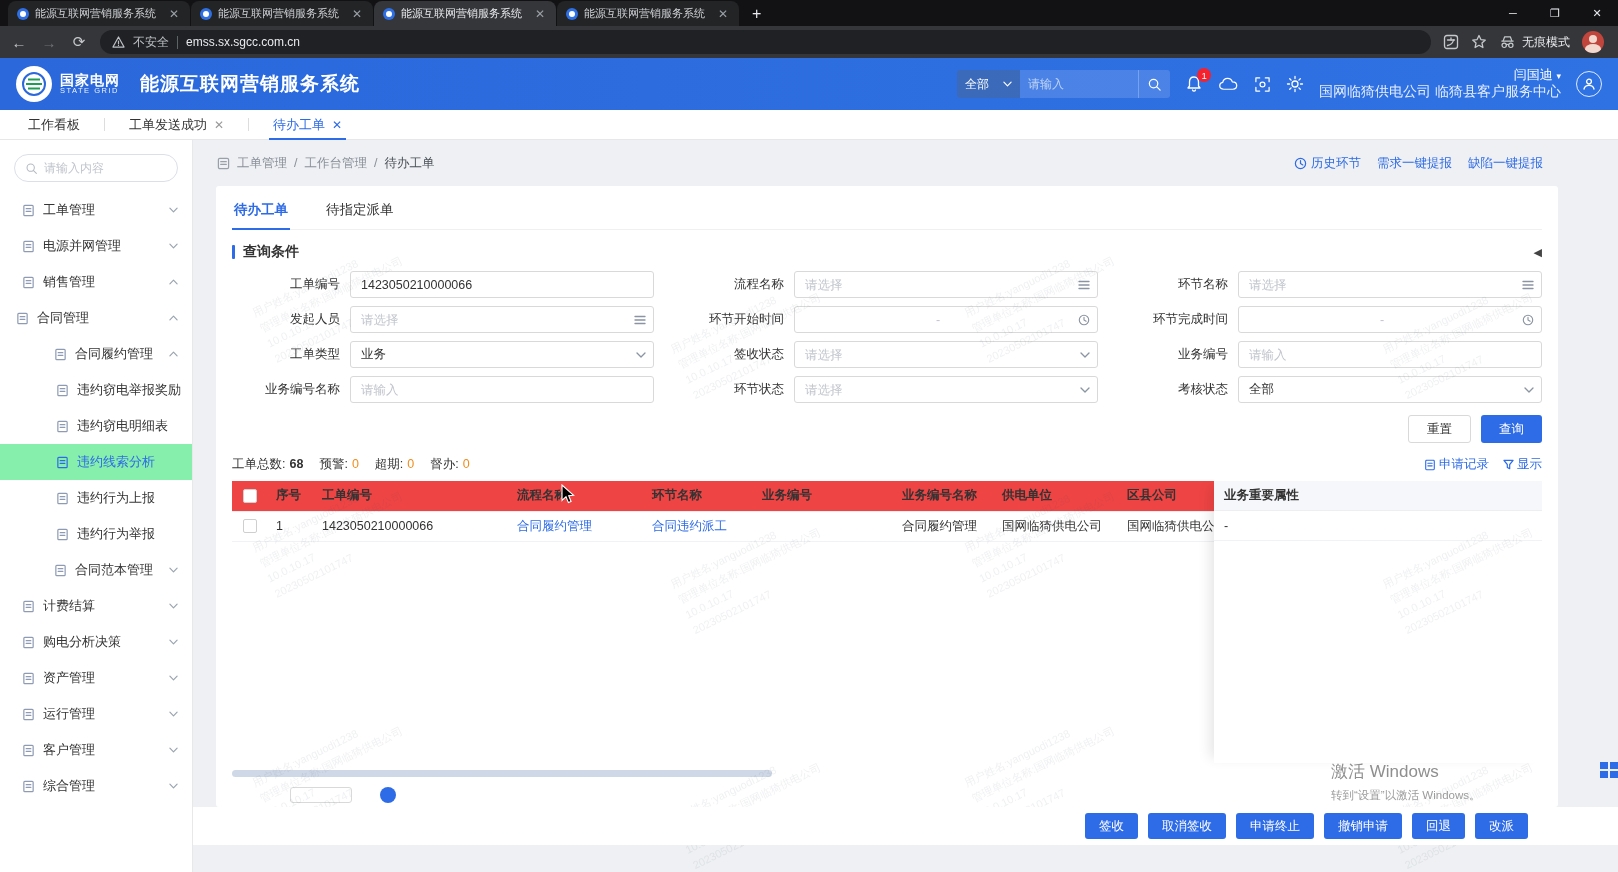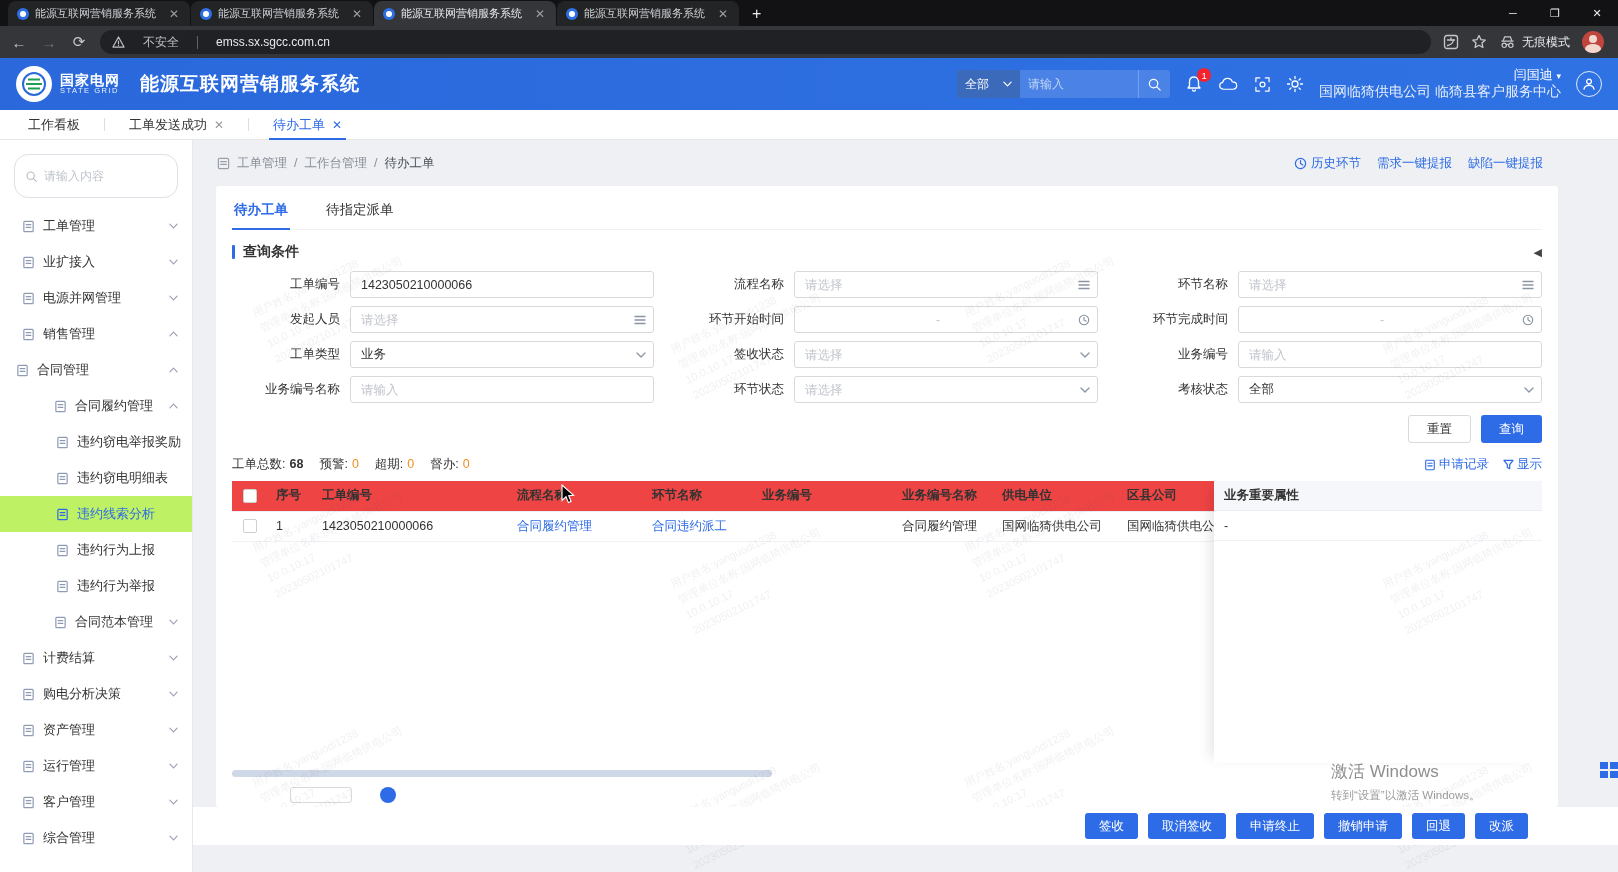--- a/index.html
+++ b/index.html
@@ -18,21 +18,21 @@
   .ctab .fav::after{ content:""; position:absolute; inset:3px; border-radius:50%; background:#fff; }
   .ctab .t { flex:1; overflow:hidden; white-space:nowrap; text-overflow:clip; }
   .ctab .x { color:#9aa0a6; font-size:12px; padding:0 2px; }
   .newtab { color:#e8eaed; font-size:16px; padding:0 12px 3px; }
   .win-controls { margin-left:auto; display:flex; align-self:stretch; }
   .win-controls span { width:42px; display:flex; align-items:center; justify-content:center; color:#e8eaed; font-size:11px; }
   .toolbar { height:32px; background:#35363a; display:flex; align-items:center; padding:0 10px; gap:12px; }
   .nav-ic { color:#c6c9cc; font-size:15px; width:18px; text-align:center; }
   .nav-ic.dim { color:#6e7175; }
   .addr { flex:1; height:24px; background:#202124; border-radius:12px; display:flex; align-items:center;
-          padding:0 12px; gap:18px; font-size:12px; color:#bdc1c6; }
+          padding:0 12px; gap:8px; font-size:12px; color:#bdc1c6; }
   .addr .warn { display:flex; align-items:center; }
   .addr .div { width:1px; height:13px; background:#5f6368; }
   .addr .url { color:#e8eaed; }
   .tool-right { display:flex; align-items:center; gap:12px; padding-right:4px; }
   .tool-right svg { display:block; }
   .incog { display:flex; align-items:center; gap:6px; color:#e8eaed; font-size:12px; }
   .chrome-avatar { width:22px; height:22px; border-radius:50%; background:#c0453c; position:relative; overflow:hidden; }
   .chrome-avatar::before { content:""; position:absolute; left:7px; top:4px; width:8px; height:8px; border-radius:50%; background:#f2d8cf; }
   .chrome-avatar::after { content:""; position:absolute; left:3px; top:13px; width:16px; height:10px; border-radius:50% 50% 0 0; background:#f2d8cf; }
   
@@ -59,32 +59,32 @@
   .ws-bar { height:30px; background:#fff; border-bottom:1px solid #e7e7e7; display:flex; align-items:center; padding-left:24px; }
   .ws-tab { display:flex; align-items:center; gap:7px; height:30px; padding:0 4px; font-size:13px; color:#333; position:relative; cursor:pointer; }
   .ws-sep { width:1px; height:13px; background:#ddd; margin:0 20px; }
   .ws-tab.active { color:#2e6be6; }
   .ws-tab.active::after { content:""; position:absolute; left:0; right:0; bottom:0; height:2px; background:#2e6be6; }
   .ws-x { font-size:12px; color:#999; }
   .ws-tab.active .ws-x { color:#2e6be6; }
   
   .body { display:flex; height:732px; }
   .sidebar { width:193px; background:#fff; border-right:1px solid #e8e8e8; padding-top:14px; overflow:hidden; flex-shrink:0; }
-  .side-search { margin:0 14px 10px; height:44px; border:1px solid #dcdfe6; border-radius:14px; display:flex; align-items:center; padding:0 10px; gap:6px;justify-content:center; }
+  .side-search { margin:0 14px 10px; height:28px; border:1px solid #dcdfe6; border-radius:14px; display:flex; align-items:center; padding:0 10px; gap:6px;justify-content:center; }
   .side-search input { border:none; outline:none; flex:1; width:60px; font-size:12px; color:#333; background:transparent; }
   .side-search input::placeholder { color:#c0c4cc; }
   .mi { height:36px; display:flex; align-items:center; gap:8px; padding-right:14px; font-size:13px; color:#333; cursor:pointer; }
   .mi.l1 { padding-left:22px; }
   .mi.l2 { padding-left:16px; }
   .mi.l3 { padding-left:54px; }
   .mi.l4 { padding-left:56px; }
   .doc-icon { color:#8e9bb3; display:flex; }
   .mi .chev { margin-left:auto; color:#9aa3af; display:flex; }
   .chev.up svg { transform:rotate(180deg); }
-  .mi.active { background:#bef264; color:#2e6be6; }
+  .mi.active { background:#86efac; color:#2e6be6; }
   .mi.active .doc-icon { color:#2e6be6; }
   .mi .lbl { white-space:nowrap; }
   
   .main { flex:1; position:relative; display:flex; flex-direction:column; background:#eef0f3; overflow:hidden; }
   .crumb-row { height:46px; display:flex; align-items:center; padding:0 75px 0 24px; font-size:12.5px; color:#8a8f99; gap:7px; }
   .crumb-cur { color:#4a4f57; }
   .crumb-links { margin-left:auto; display:flex; gap:16px; align-items:center; color:#2e6be6; font-size:12.5px; }
   .crumb-links .lk { display:flex; align-items:center; gap:4px; cursor:pointer;justify-content:flex-end; }
   .card { background:#fff; margin:0 60px 0 23px; flex:1; border-radius:3px; padding:8px 16px 0; display:flex; flex-direction:column; overflow:hidden; }
   .ct-tabs { display:flex; gap:34px; font-size:13.5px; color:#333; border-bottom:1px solid #f0f0f0; }
@@ -333,35 +333,20 @@
             </span>
         </div>
         <div class="mi l1">
           <span class="doc-icon">
               <svg class="ic" width="13" height="13" viewBox="0 0 14 14">
                 <rect x="2" y="1.5" width="10" height="11" rx="1"></rect>
                 <line x1="4.5" y1="5" x2="9.5" y2="5"></line>
                 <line x1="4.5" y1="8" x2="9.5" y2="8"></line>
               </svg>
             </span>
-          <span class="lbl">业扩接入</span>
-          <span class="chev">
-              <svg class="ic" width="9" height="6" viewBox="0 0 10 6">
-                <polyline points="1,1 5,5 9,1"></polyline>
-              </svg>
-            </span>
-        </div>
-        <div class="mi l1">
-          <span class="doc-icon">
-              <svg class="ic" width="13" height="13" viewBox="0 0 14 14">
-                <rect x="2" y="1.5" width="10" height="11" rx="1"></rect>
-                <line x1="4.5" y1="5" x2="9.5" y2="5"></line>
-                <line x1="4.5" y1="8" x2="9.5" y2="8"></line>
-              </svg>
-            </span>
           <span class="lbl">电源并网管理</span>
           <span class="chev">
               <svg class="ic" width="9" height="6" viewBox="0 0 10 6">
                 <polyline points="1,1 5,5 9,1"></polyline>
               </svg>
             </span>
         </div>
         <div class="mi l1">
           <span class="doc-icon">
               <svg class="ic" width="13" height="13" viewBox="0 0 14 14">

